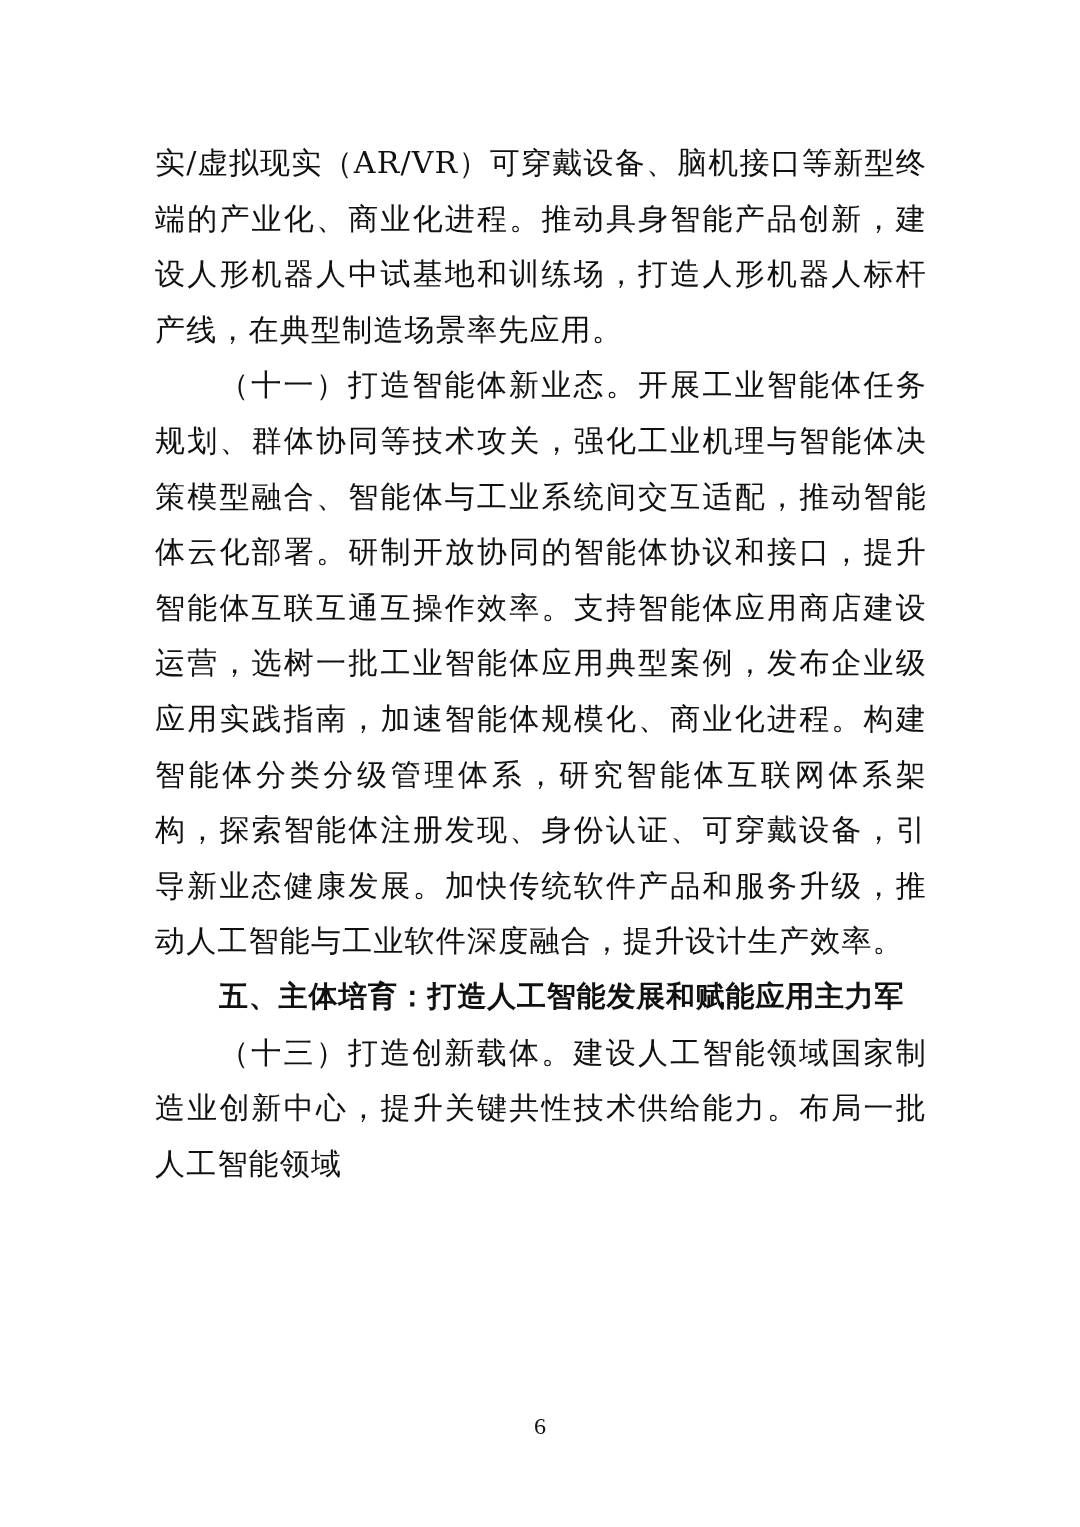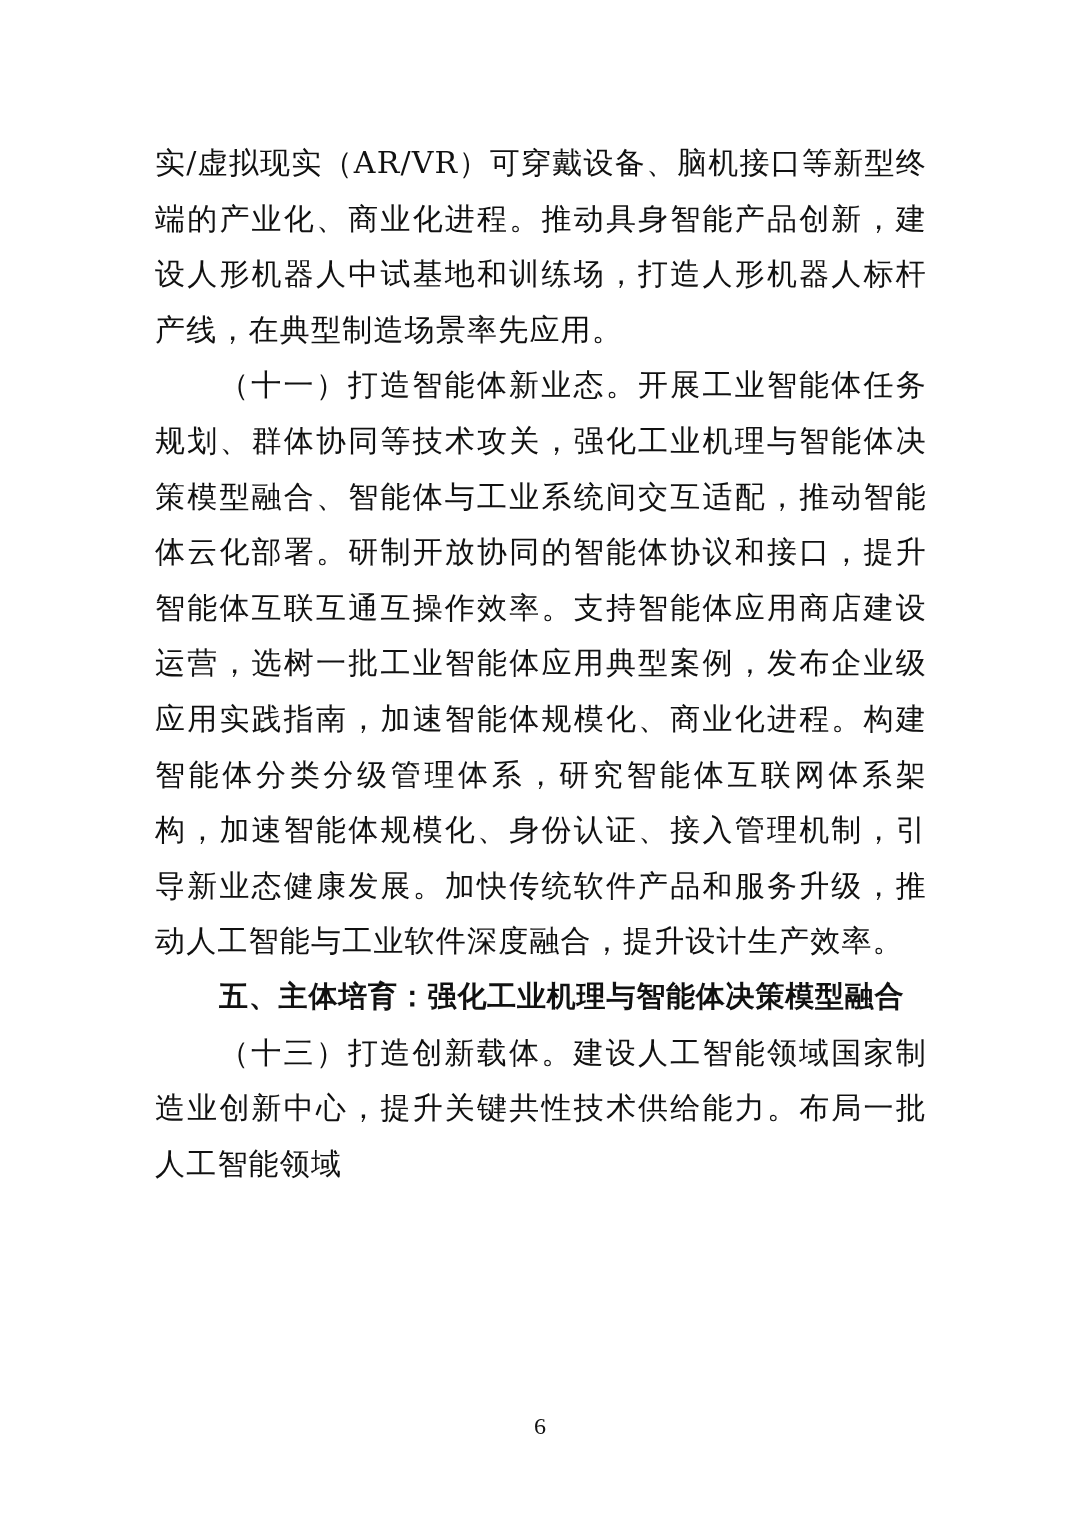--- a/index.html
+++ b/index.html
@@ -27,18 +27,18 @@
     position: absolute; left: 0; width: 1080px; top: 1413px; text-align: center;
     font-family: "Liberation Serif", "DejaVu Serif", serif; font-size: 24px; color: #111;
   }
 </style>
 </head>
 <body>
 
 <div class="page">
   <div class="content">
     <p class="para">实/虚拟现实（AR/VR）可穿戴设备、脑机接口等新型终端的产业化、商业化进程。推动具身智能产品创新，建设人形机器人中试基地和训练场，打造人形机器人标杆产线，在典型制造场景率先应用。</p>
-    <p class="para indent">（十一）打造智能体新业态。开展工业智能体任务规划、群体协同等技术攻关，强化工业机理与智能体决策模型融合、智能体与工业系统间交互适配，推动智能体云化部署。研制开放协同的智能体协议和接口，提升智能体互联互通互操作效率。支持智能体应用商店建设运营，选树一批工业智能体应用典型案例，发布企业级应用实践指南，加速智能体规模化、商业化进程。构建智能体分类分级管理体系，研究智能体互联网体系架构，加速智能体规模化、身份认证、接入管理机制，引导新业态健康发展。加快传统软件产品和服务升级，推动人工智能与工业软件深度融合，提升设计生产效率。</p>
-    <p class="heading">五、主体培育：强化工业机理与智能体决策模型融合</p>
+    <p class="para indent">（十一）打造智能体新业态。开展工业智能体任务规划、群体协同等技术攻关，强化工业机理与智能体决策模型融合、智能体与工业系统间交互适配，推动智能体云化部署。研制开放协同的智能体协议和接口，提升智能体互联互通互操作效率。支持智能体应用商店建设运营，选树一批工业智能体应用典型案例，发布企业级应用实践指南，加速智能体规模化、商业化进程。构建智能体分类分级管理体系，研究智能体互联网体系架构，探索智能体注册发现、身份认证、可穿戴设备，引导新业态健康发展。加快传统软件产品和服务升级，推动人工智能与工业软件深度融合，提升设计生产效率。</p>
+    <p class="heading">五、主体培育：打造人工智能发展和赋能应用主力军</p>
     <p class="para indent">（十三）打造创新载体。建设人工智能领域国家制造业创新中心，提升关键共性技术供给能力。布局一批人工智能领域</p>
   </div>
   <div class="page-number">6</div>
 </div>
 
 </body></html>

